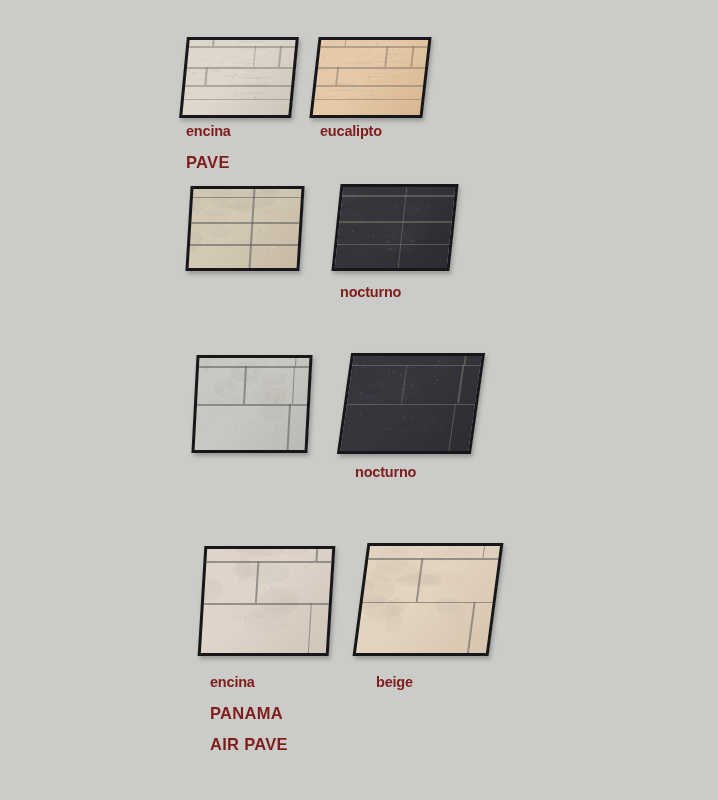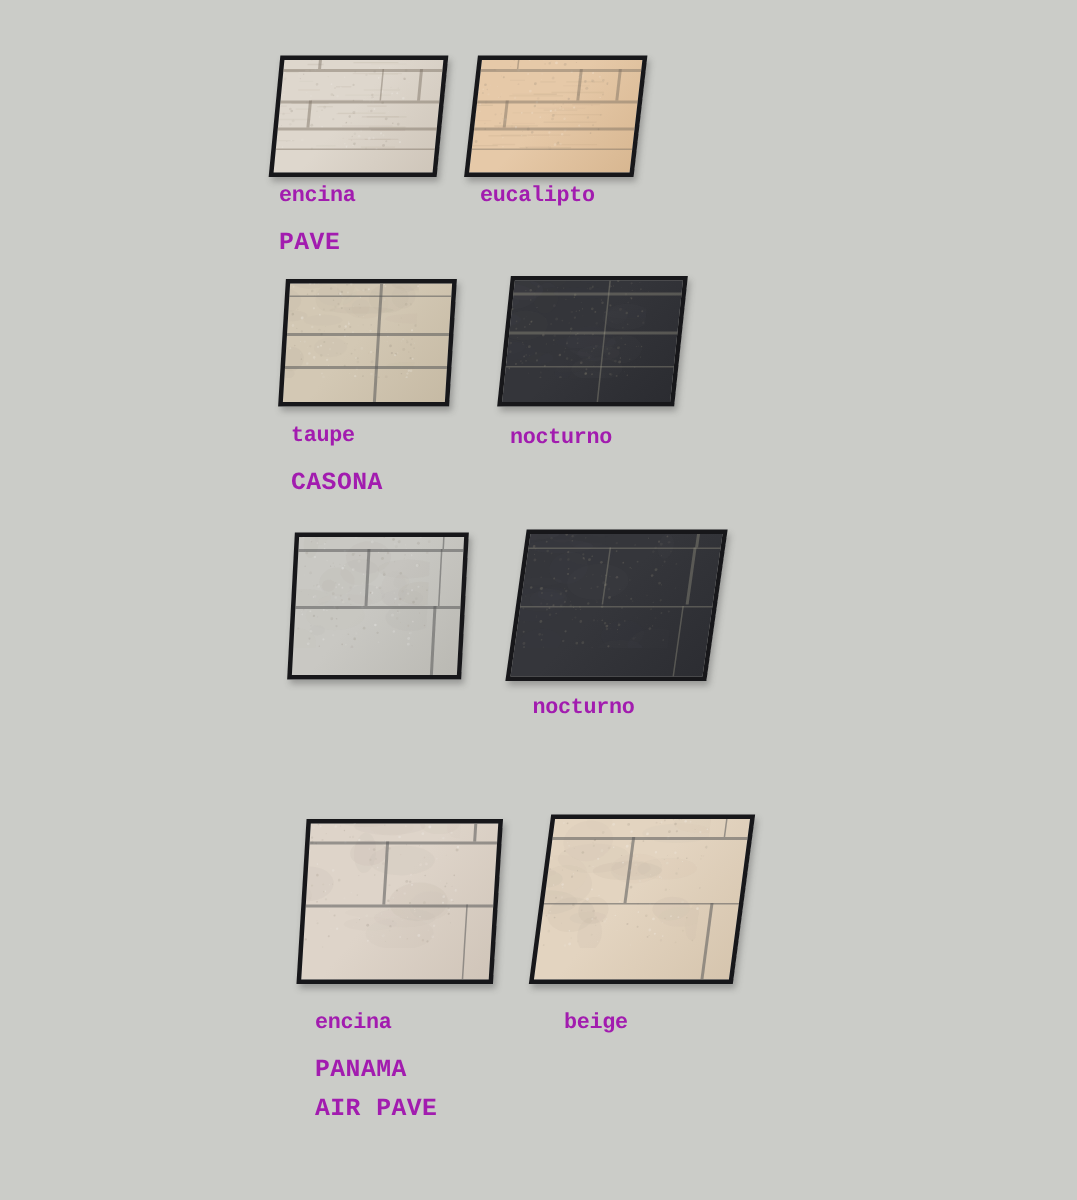--- a/index.html
+++ b/index.html
@@ -50,39 +50,39 @@
   .tex {
     position: absolute;
     inset: -20%;
     opacity: .55;
     pointer-events: none;
   }
 
   
   .label-group {
     position: absolute;
-    color: #a21caf;
-    font-family: Liberation Mono, monospace;
+    color: #7f1d1d;
+    font-family: Liberation Sans, sans-serif;
   }
   .label-line {
     display: block;
     white-space: nowrap;
     line-height: 1.0;
   }
   .label-line.lower {
     font-size: 14.5px;
     font-weight: 700;
     letter-spacing: -0.2px;
     margin-bottom: 15px;
   }
   .label-line.upper {
     font-size: 16.5px;
     font-weight: 700;
     letter-spacing: 0.3px;
-    margin-bottom: 10px;
+    margin-bottom: 15px;
   }
   .label-line:last-child { margin-bottom: 0; }
 </style>
 </head>
 <body>
 
 <div id="board">
     <div class="swatch" style="left: 183px; top: 37px; width: 112px; height: 81px; transform: skewX(-5.5deg);">
       <div class="swatch-surface" style="background: linear-gradient(128deg, rgb(222, 215, 205) 0%, rgb(222, 215, 205) 45%, rgb(207, 198, 186) 100%);">
         <svg class="tex" xmlns="http://www.w3.org/2000/svg" preserveAspectRatio="none" width="100%" height="100%">
@@ -820,24 +820,20 @@
           <circle cx="25.6%" cy="72.6%" r="0.46" fill="#8d8476" opacity="0.37"></circle>
           <circle cx="45.9%" cy="24.5%" r="0.82" fill="#8d8476" opacity="0.31"></circle>
           <circle cx="60.6%" cy="96.1%" r="0.31" fill="#ffffff" opacity="0.36"></circle>
           <circle cx="69.2%" cy="25.2%" r="0.69" fill="#ffffff" opacity="0.43"></circle>
         </svg>
         <div class="grout h" style="top: 10%;"></div>
         <div class="grout h" style="top: 42%;"></div>
         <div class="grout h" style="top: 70%;"></div>
         <div class="grout v" style="left: 56%; top: 0%; height: 100%;"></div>
       </div>
-    </div>
-    <div class="label-group" style="left: 194px; top: 284px;">
-      <span class="label-line lower">taupe</span>
-      <span class="label-line upper">CASONA</span>
     </div>
     <div class="swatch" style="left: 336px; top: 184px; width: 118px; height: 87px; transform: skewX(-6deg);">
       <div class="swatch-surface" style="background: linear-gradient(128deg, rgb(52, 53, 58) 0%, rgb(52, 53, 58) 45%, rgb(43, 44, 49) 100%);">
         <svg class="tex" xmlns="http://www.w3.org/2000/svg" preserveAspectRatio="none" width="100%" height="100%">
           <ellipse cx="17.5%" cy="77.8%" rx="19.0%" ry="8.1%" fill="#5a5a60" opacity="0.06"></ellipse>
           <ellipse cx="15.9%" cy="33.3%" rx="17.5%" ry="10.8%" fill="#5a5a60" opacity="0.12"></ellipse>
           <ellipse cx="11.2%" cy="74.4%" rx="19.1%" ry="7.7%" fill="#5a5a60" opacity="0.07"></ellipse>
           <ellipse cx="88.2%" cy="49.7%" rx="14.3%" ry="10.8%" fill="#5a5a60" opacity="0.12"></ellipse>
           <ellipse cx="82.9%" cy="48.6%" rx="6.0%" ry="6.9%" fill="#5a5a60" opacity="0.09"></ellipse>
           <ellipse cx="88.3%" cy="76.3%" rx="11.2%" ry="11.7%" fill="#5a5a60" opacity="0.13"></ellipse>

